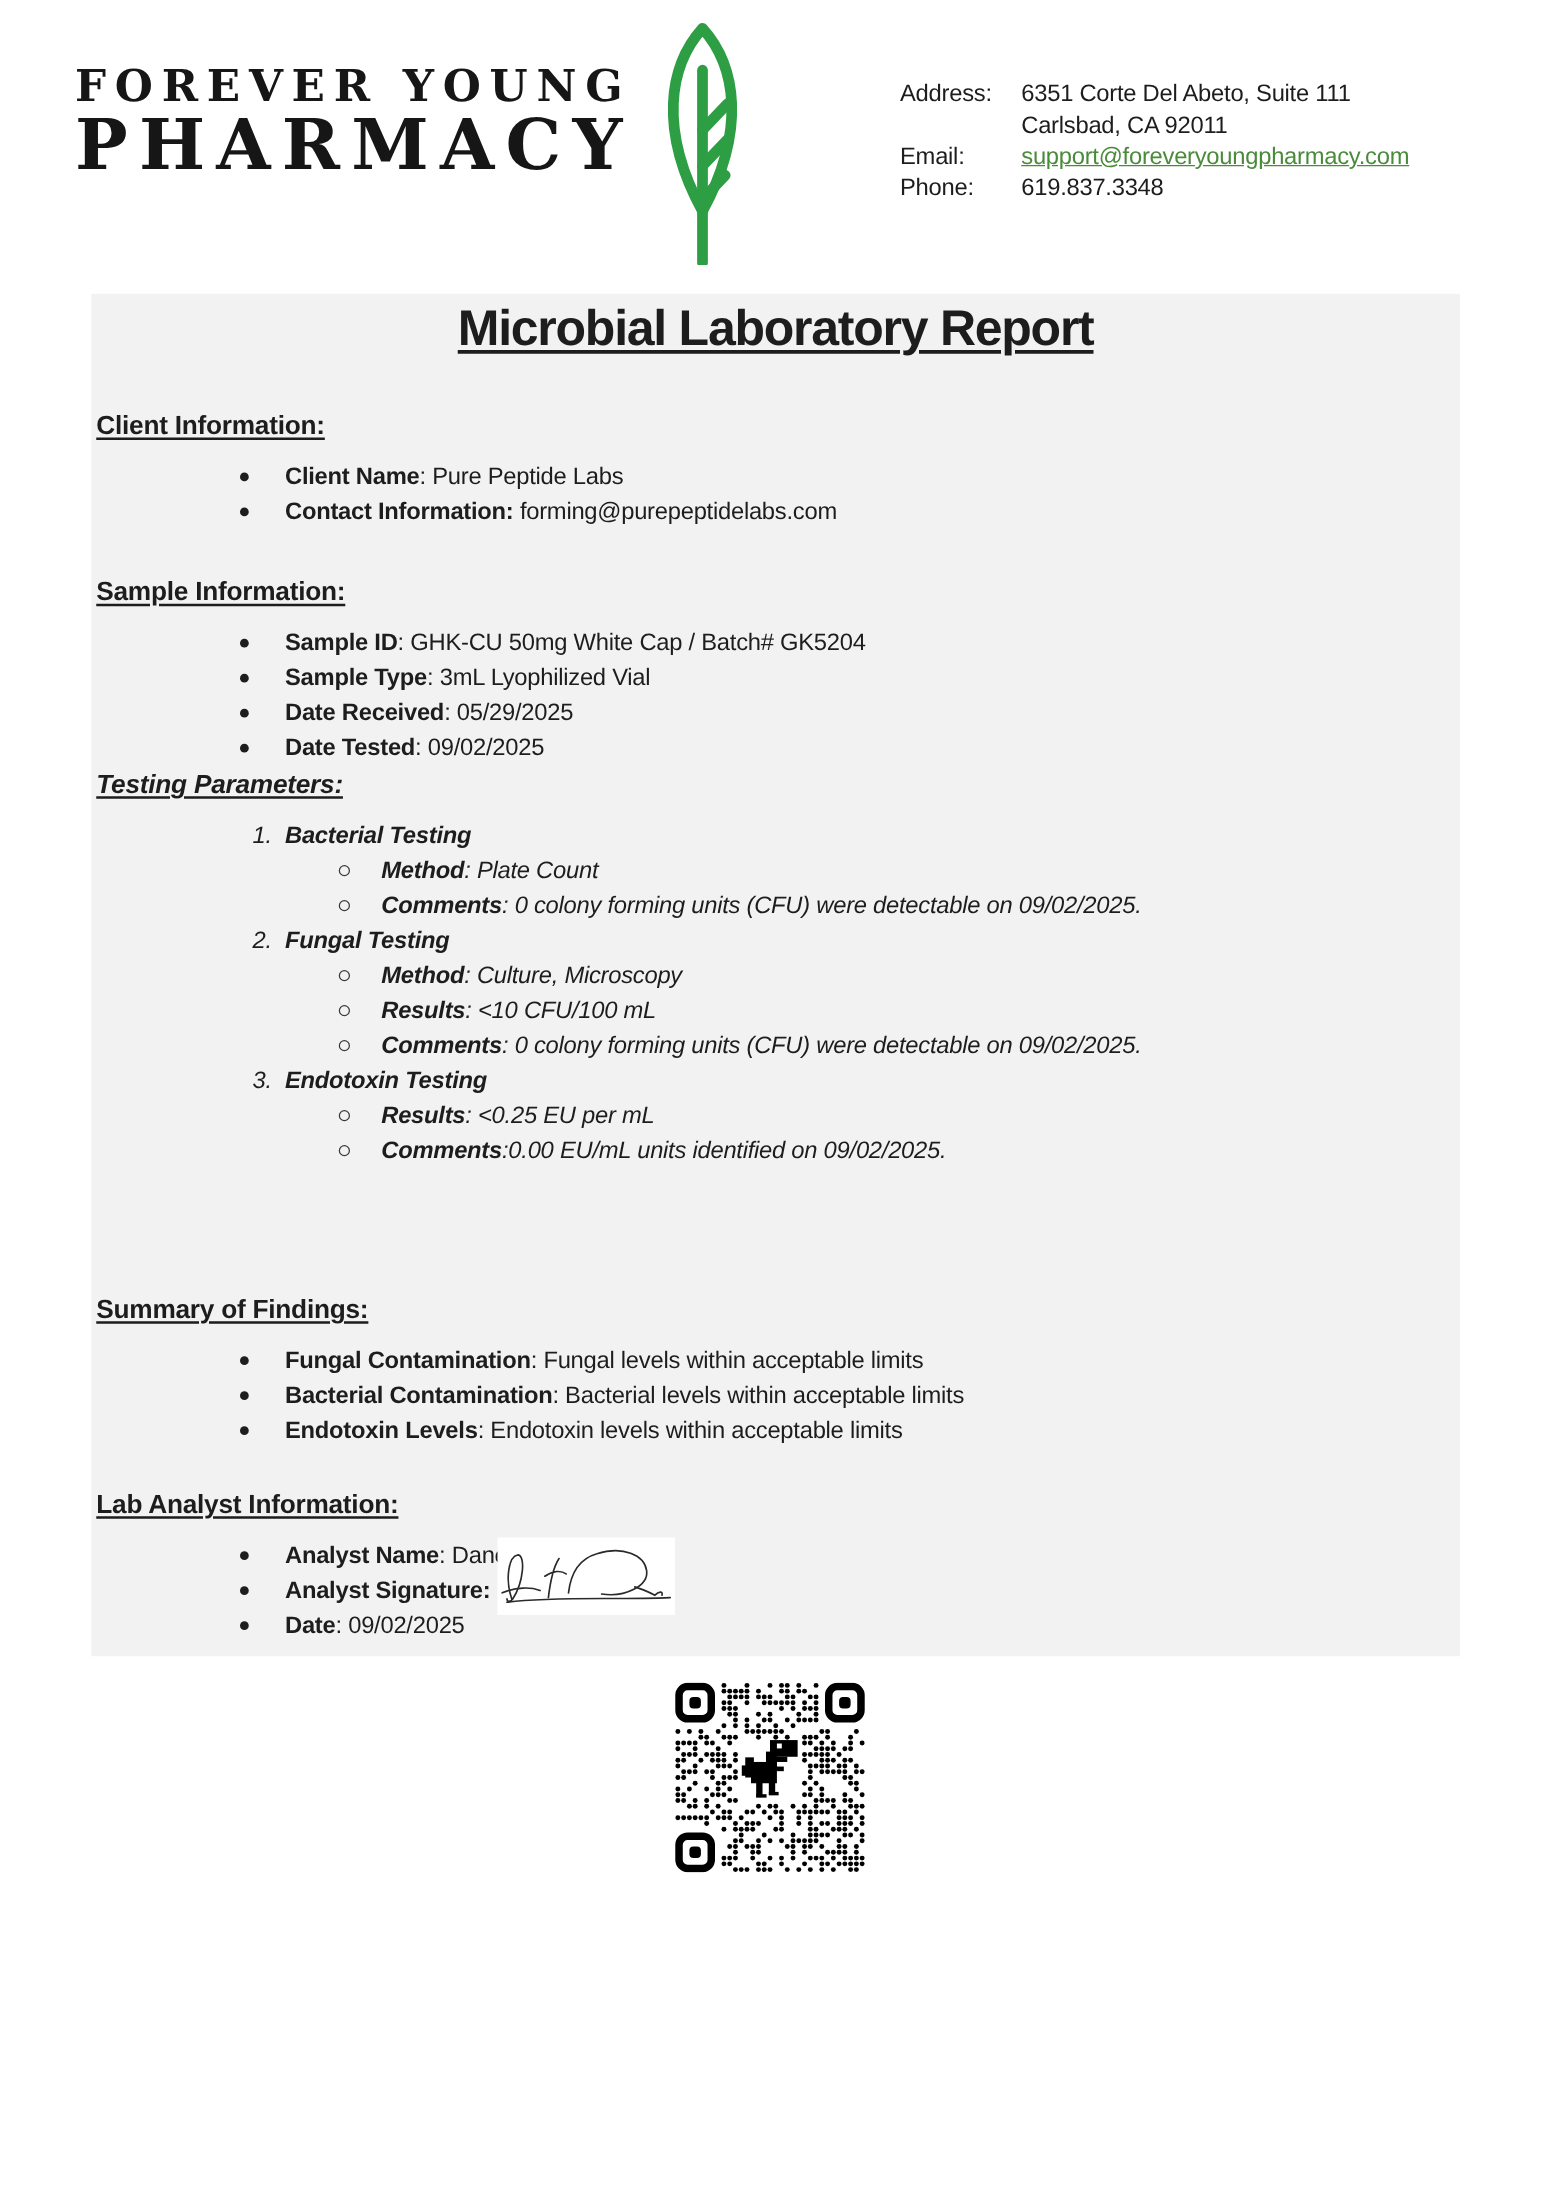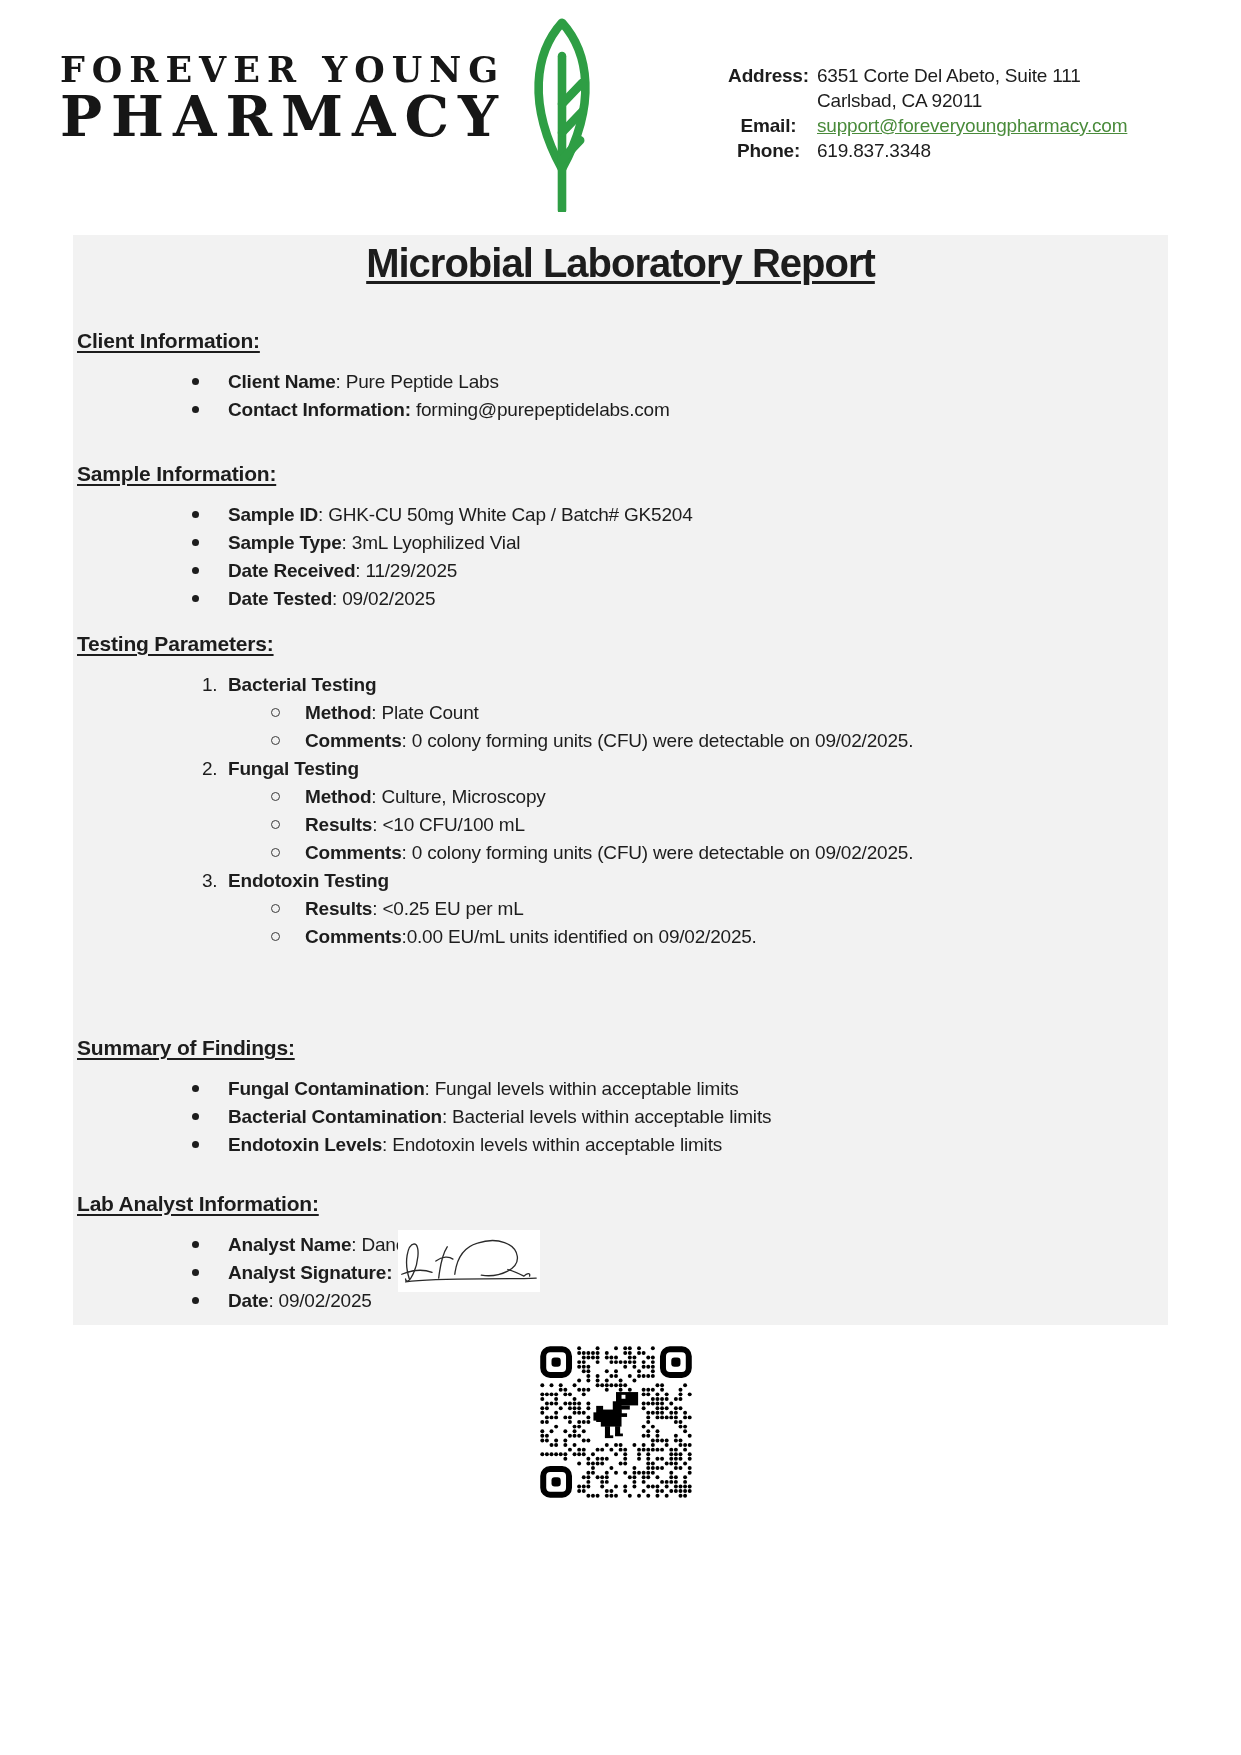--- a/index.html
+++ b/index.html
@@ -10,39 +10,39 @@
     color:#1d1d1d; overflow:hidden;
   }
 
   
   .logo-text { position:absolute; left:60px; top:50px; font-family:"DejaVu Serif", serif; font-weight:bold; color:#161616; }
   .logo-line1 { font-size:35px; letter-spacing:7px; line-height:40px; }
   .logo-line2 { font-size:56px; letter-spacing:9px; line-height:52px; }
   .leaf-wrap { position:absolute; left:514px; top:16px; width:96px; height:196px; }
   .contact { position:absolute; left:720px; top:63px; width:470px; font-size:19px; letter-spacing:-0.2px; }
   .contact-row { display:flex; line-height:25px; }
-  .contact-label { width:97px; font-weight:bold; flex:0 0 97px;text-align:center; }
+  .contact-label { width:97px; font-weight:normal; flex:0 0 97px; }
   .email-link { color:#4a8b3b; text-decoration:underline; }
 
   
   .panel { position:absolute; left:73px; top:235px; width:1095px; height:1090px; background:#f2f2f2; }
   .doc-title {
     position:absolute; top:6px; left:0; width:100%; text-align:center;
     font-size:40px; font-weight:bold; letter-spacing:-1px;
     text-decoration:underline; text-decoration-thickness:3px; text-underline-offset:4px;
   }
   .sec { position:absolute; left:0; width:100%; }
   .sec h2 {
     font-size:21px; font-weight:bold; letter-spacing:-0.2px;
     text-decoration:underline; text-decoration-thickness:2px; text-underline-offset:3px;
     padding-left:4px; line-height:26px;margin-top:28px;
   }
   .sec-client  { top:65px; }
   .sec-sample  { top:198px; }
-  .sec-testing { top:368px; }
+  .sec-testing { top:352px;font-style:italic; }
   .sec-summary { top:772px; }
   .sec-analyst { top:928px; }
 
   ul, ol { list-style:none; }
   .blist { margin:14px 0 0 155px; font-size:19px; letter-spacing:-0.2px; }
   .blist > li { position:relative; line-height:28px; }
   .blist > li::before {
     content:""; position:absolute; left:-36px; top:10px;
     width:7px; height:7px; border-radius:50%; background:#1d1d1d;
   }
@@ -109,21 +109,21 @@
       <li><span class="lbl">Client Name</span><span>: Pure Peptide Labs</span></li>
       <li><span class="lbl">Contact Information:</span><span> forming@purepeptidelabs.com</span></li>
     </ul>
   </div>
 
   <div class="sec sec-sample">
     <h2>Sample Information:</h2>
     <ul class="blist">
       <li><span class="lbl">Sample ID</span><span>: GHK-CU 50mg White Cap / Batch# GK5204</span></li>
       <li><span class="lbl">Sample Type</span><span>: 3mL Lyophilized Vial</span></li>
-      <li><span class="lbl">Date Received</span><span>: 11/29/2025</span></li>
+      <li><span class="lbl">Date Received</span><span>: 05/29/2025</span></li>
       <li><span class="lbl">Date Tested</span><span>: 09/02/2025</span></li>
     </ul>
   </div>
 
   <div class="sec sec-testing">
     <h2>Testing Parameters:</h2>
     <ol class="tests">
       <li>
         <span class="test-num">1.</span>
         <span class="test-name">Bacterial Testing</span>

